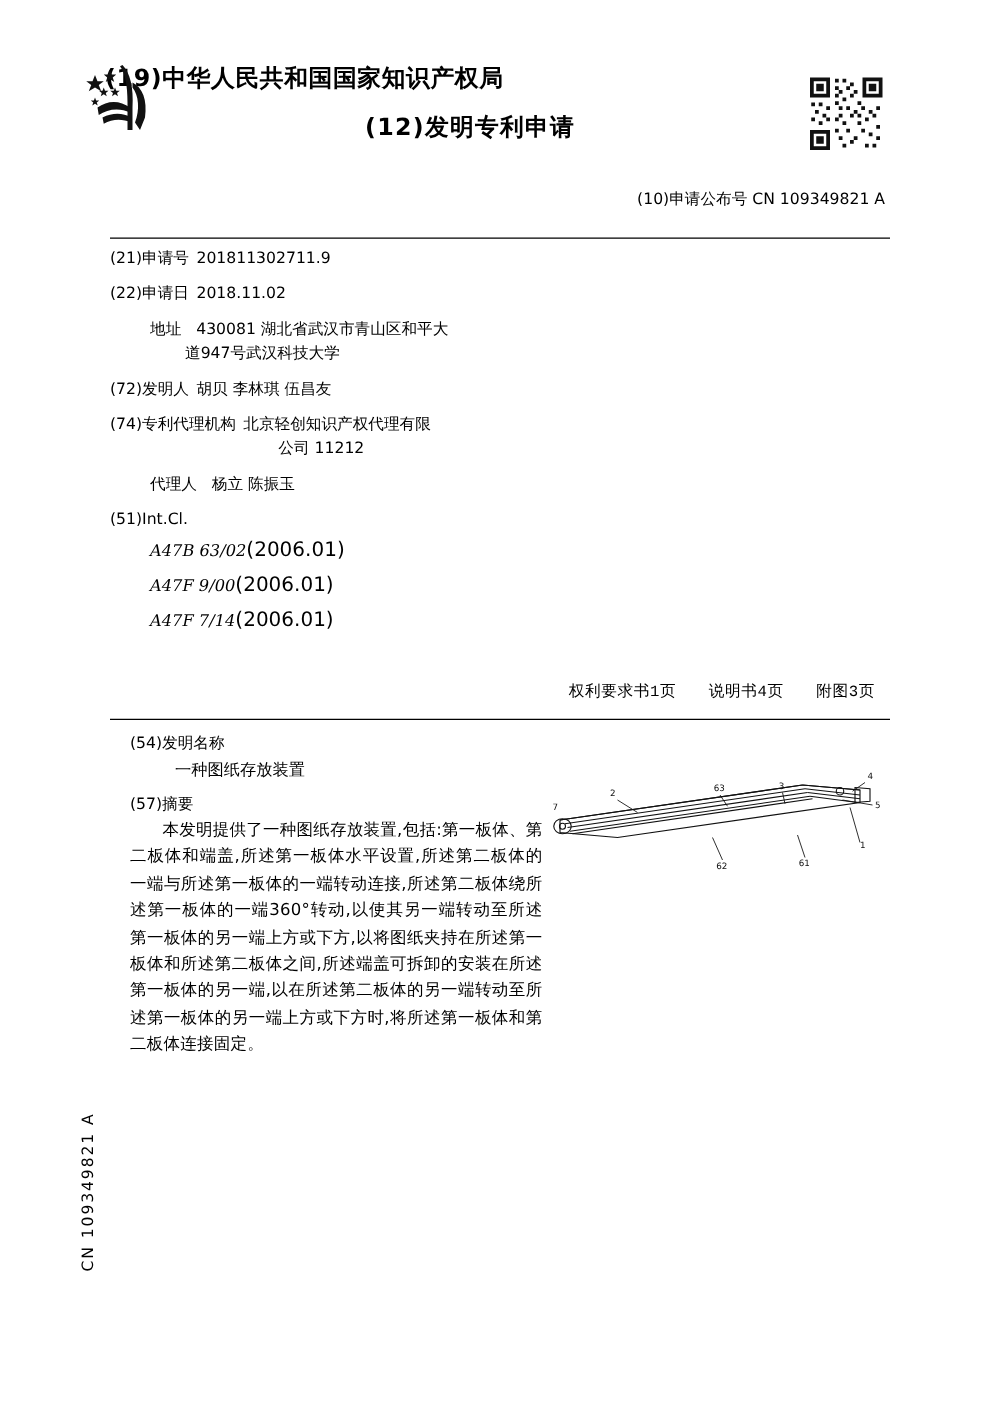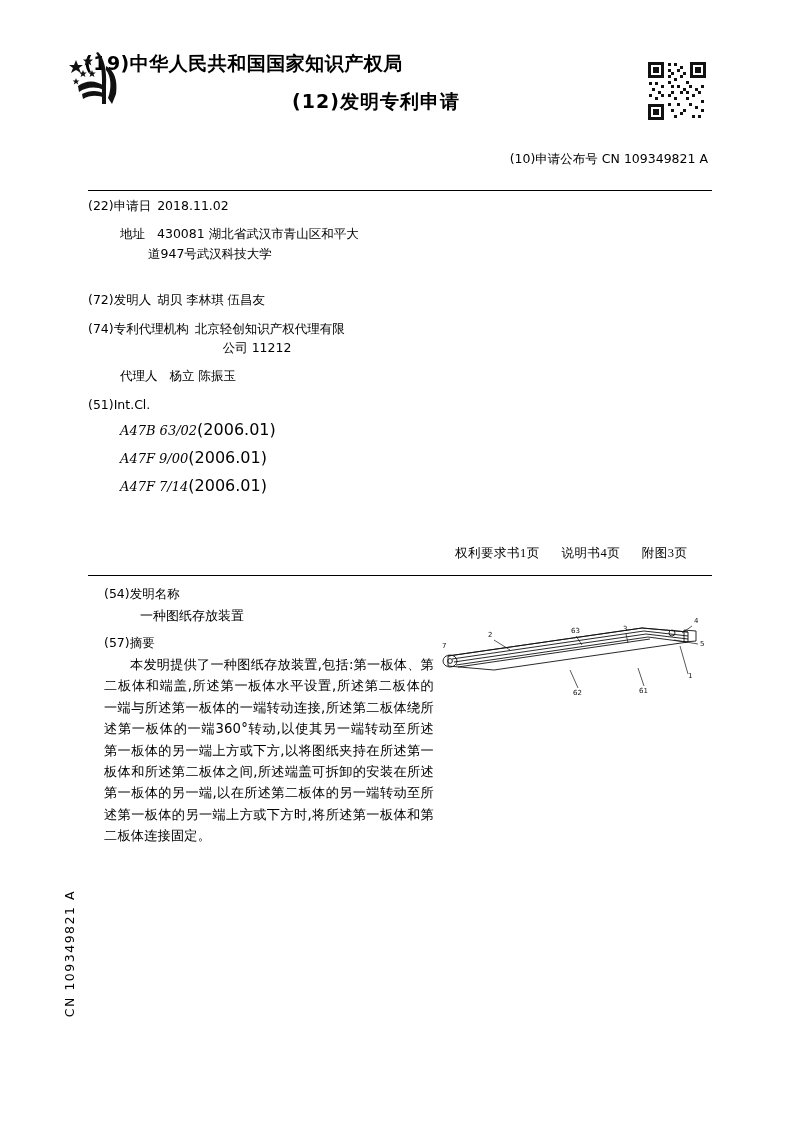--- a/index.html
+++ b/index.html
@@ -119,21 +119,21 @@
     font-family: "DejaVu Sans", sans-serif;
     font-size: 16px;
   }
 
   
   .counts {
     position: absolute;
     left: 455px;
     top: 545px;
     font-size: 12.5px;
-    font-family: Liberation Serif, serif;
+    font-family: Liberation Mono, monospace;
     letter-spacing: 0.5px;
   }
   .counts span { margin-right: 18px; }
 
   
   .lower {
     position: absolute;
     left: 104px;
     top: 586px;
     width: 330px;
@@ -274,28 +274,32 @@
         <polygon points="40,24 41,26.6 43.8,26.6 41.6,28.3 42.4,31 40,29.4 37.6,31 38.4,28.3 36.2,26.6 39,26.6"></polygon>
         <polygon points="24,32 24.9,34.4 27.4,34.4 25.4,35.9 26.2,38.4 24,36.9 21.8,38.4 22.6,35.9 20.6,34.4 23.1,34.4"></polygon>
       </g>
     </svg>
   </div>
 
   <div class="rule rule-top"></div>
 
   <div class="biblio">
 
+    <div class="field">
+      <span class="code">(21)申请号</span>
+      <span class="fval">201811302711.9</span>
+    </div>
 
     <div class="field">
       <span class="code">(22)申请日</span>
       <span class="fval">2018.11.02</span>
     </div>
 
 
-    <div class="indent1" style="margin-bottom:27px;">
+    <div class="indent1" style="margin-bottom:9px;">
       <span>地址</span>
       <span style="margin-left:8px">430081  湖北省武汉市青山区和平大</span>
       <div class="indent2" style="padding-left:28px">道947号武汉科技大学</div>
     </div>
 
     <div class="field">
       <span class="code">(72)发明人</span>
       <span class="fval">胡贝    李林琪    伍昌友</span>
     </div>
 

